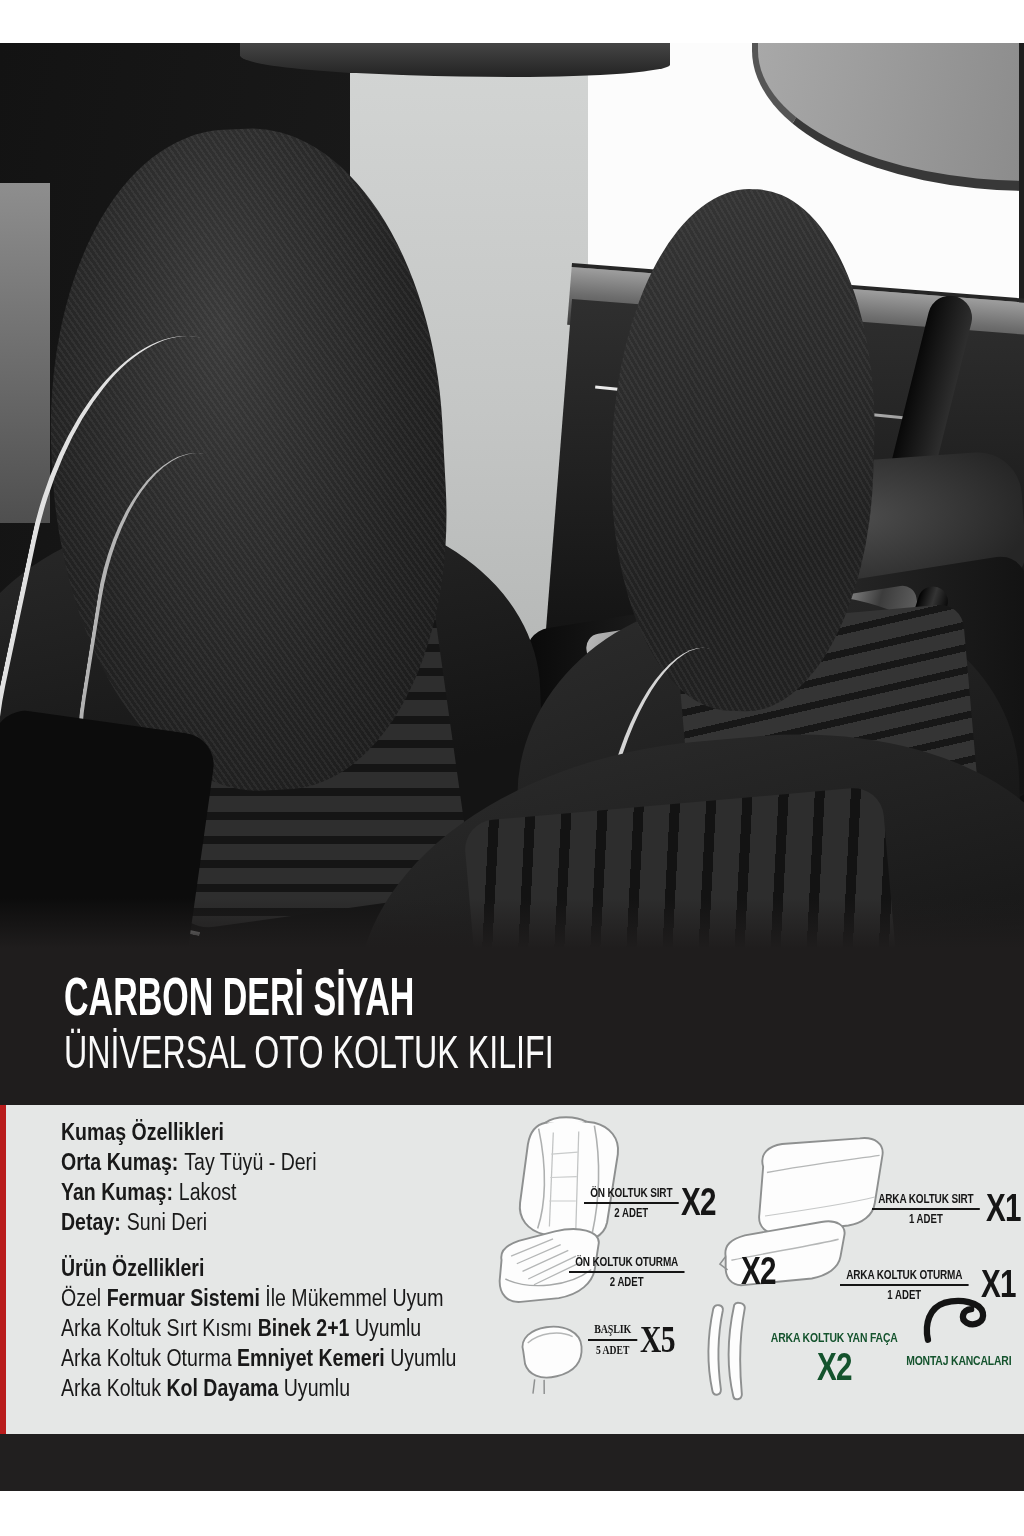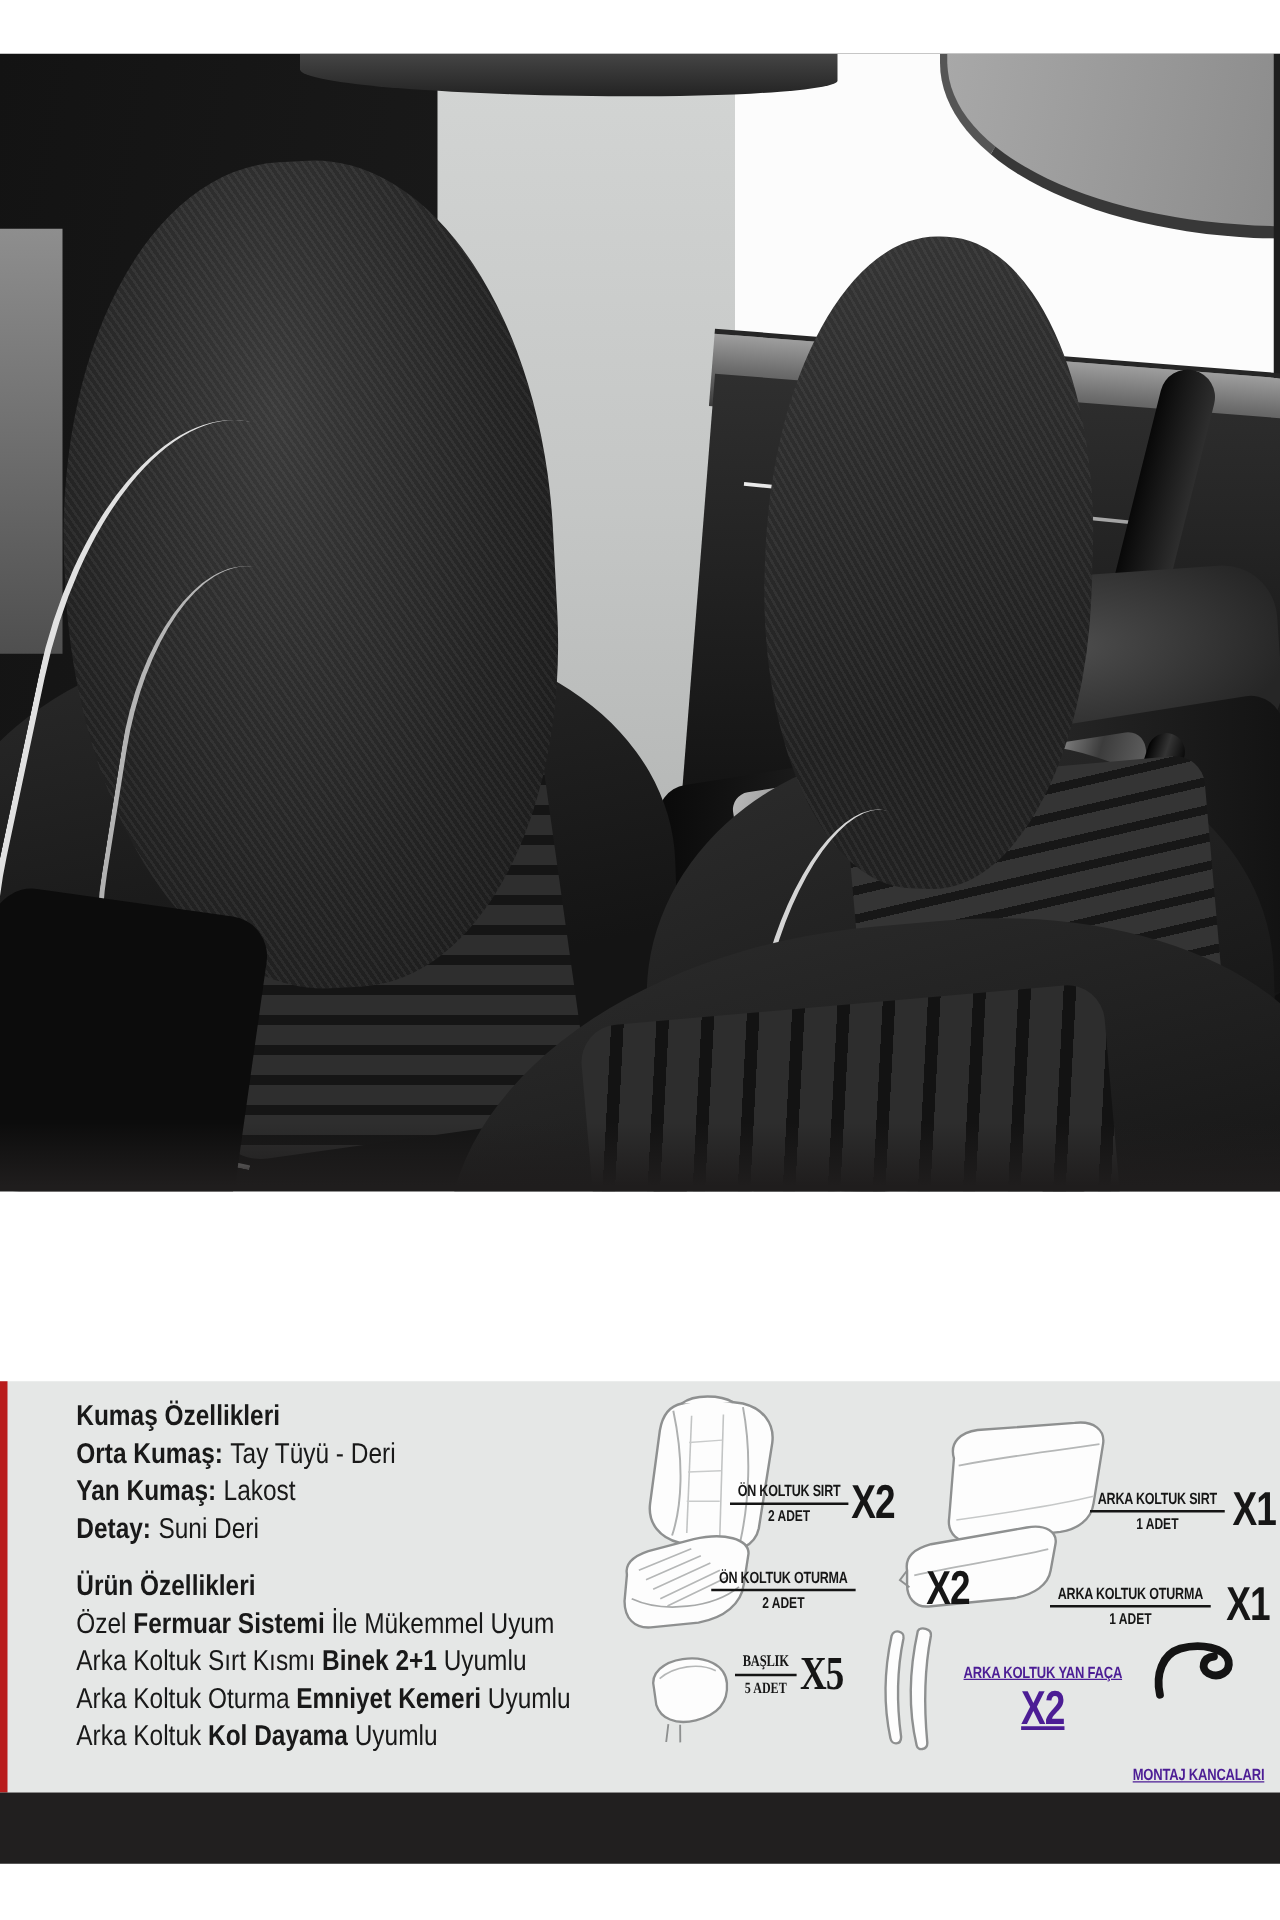--- a/index.html
+++ b/index.html
@@ -122,21 +122,21 @@
   .dgm { position:absolute; }
   .part { position:absolute; display:flex; align-items:center; color:#161616; }
   .plabel { display:flex; flex-direction:column; align-items:center;
     transform:scaleX(.77); transform-origin:left center; }
   .pname { font-size:13px; font-weight:700; letter-spacing:-.2px; white-space:nowrap;
     border-bottom:2.5px solid #151515; padding:0 8px 2px; }
   .pcount { font-size:12.5px; font-weight:700; margin-top:2px; white-space:nowrap; }
   .pqty { font-size:38px; font-weight:700; transform:scaleX(.78); transform-origin:left center;
     letter-spacing:-1px; margin-left:-26px; white-space:nowrap; }
   .part-col { position:absolute; display:flex; flex-direction:column; align-items:center;
-    color:#4c1d95;text-decoration:underline; }
+    color:#14532d; }
   .pname-plain { font-size:13px; font-weight:700; letter-spacing:-.2px; white-space:nowrap;
     transform:scaleX(.80); transform-origin:center top; }
   .pqty-col { font-size:38px; font-weight:700; transform:scaleX(.78); transform-origin:center top;
     letter-spacing:-1px; margin-top:1px; }
 
   
   .botbar { position:absolute; left:0; top:1434px; width:1024px; height:57px; background:#211f1f; }
 </style>
 </head>
 <body>
@@ -179,20 +179,24 @@
     </div>
     <div class="abs ph-rpipe"></div>
     <div class="abs ph-rlumbar"></div>
     <div class="abs ph-lframe"></div>
     <div class="abs ph-cushion">
       <div class="ph-cpleats"></div>
     </div>
     <div class="abs ph-fade"></div>
   </div>
 
+  <div class="band">
+    <div class="band-t1">CARBON DERİ SİYAH</div>
+    <div class="band-t2">ÜNİVERSAL OTO KOLTUK KILIFI</div>
+  </div>
 
   <div class="panel">
 
     <div class="spec-text">
       <div class="spec-h spec-row">Kumaş Özellikleri</div>
       <div class="spec-row">
         <span class="spec-b">Orta Kumaş:</span><span class="spec-val">Tay Tüyü - Deri</span>
       </div>
       <div class="spec-row">
         <span class="spec-b">Yan Kumaş:</span><span class="spec-val">Lakost</span>
@@ -295,21 +299,21 @@
         <div class="pcount">5 ADET</div>
       </div>
       <div class="pqty" style="margin-left:-12px;">X5</div>
     </div>
 
     <div class="part-col" style="left:748px;top:225px;width:160px;">
       <div class="pname-plain">ARKA KOLTUK YAN FAÇA</div>
       <div class="pqty-col">X2</div>
     </div>
 
-    <div class="part-col" style="left:888px;top:204px;width:130px;gap:43px;">
+    <div class="part-col" style="left:888px;top:188px;width:130px;">
       <svg width="80" height="54" viewBox="0 0 85 60">
         <path d="M8,52 C4,34 10,16 26,11 C44,6 66,10 69,22 C71,32 60,38 51,33 C44,29 46,19 56,18" fill="none" stroke="#141414" stroke-width="7" stroke-linecap="round"></path>
       </svg>
       <div class="pname-plain" style="margin-top:6px;">MONTAJ KANCALARI</div>
     </div>
 
   </div>
 
   <div class="botbar"></div>
 

